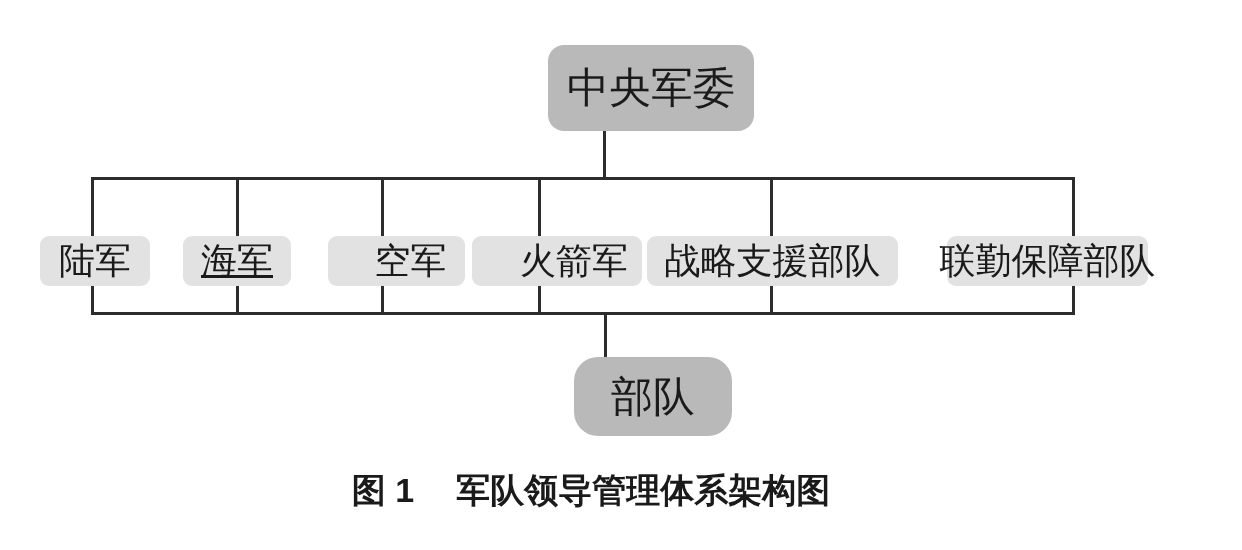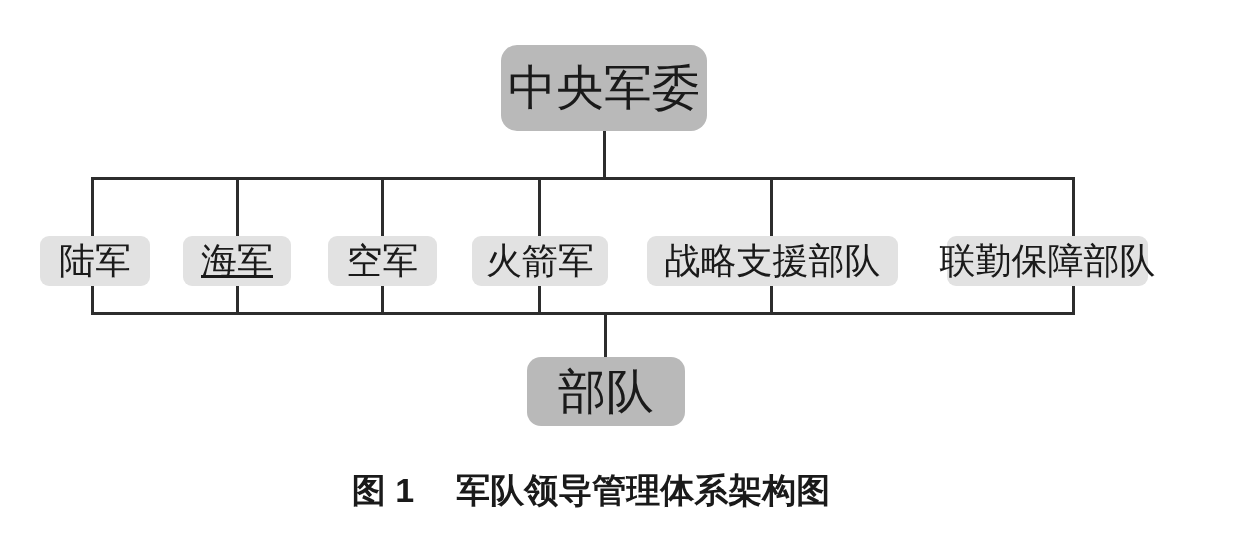--- a/index.html
+++ b/index.html
@@ -38,35 +38,36 @@
     position: absolute;
     display: flex;
     align-items: center;
     justify-content: center;
     z-index: 2;
     white-space: nowrap;
   }
   .node-major {
     background: var(--root-box-fill, #b9b9b9);
     border-radius: 16px;
-    font-size: 48px;
+    font-size: 42px;
+    margin-left: 47px;
   }
   .node-root { left: 501px; top: 45px;  width: 206px; height: 86px; }
-  .node-leaf { left: 527px; top: 357px; width: 158px; height: 69px; border-radius: 14px; }
+  .node-leaf { left: 527px; top: 357px; width: 158px; height: 79px; border-radius: 24px; }
   .node-branch {
     background: var(--branch-box-fill, #e2e2e2);
     border-radius: 9px;
     top: 236px;
     height: 50px;
     font-size: 36px;
   }
   .b1 { left: 40px;  width: 110px; }
   .b2 { left: 183px; width: 108px; text-decoration: underline; }
-  .b3 { left: 328px; width: 109px; }
-  .b4 { left: 472px; width: 136px; }
+  .b3 { left: 328px; width: 109px; padding-left: 28px; }
+  .b4 { left: 472px; width: 136px; padding-left: 34px; }
   .b5 { left: 647px; width: 251px; text-align: center; }
   .b6 { left: 947px; width: 201px; }
   
   .caption {
     position: absolute;
     left: 0;
     top: 468px;
     width: 1182px;
     text-align: center;
     font-family: "Liberation Sans", "DejaVu Sans", sans-serif;

